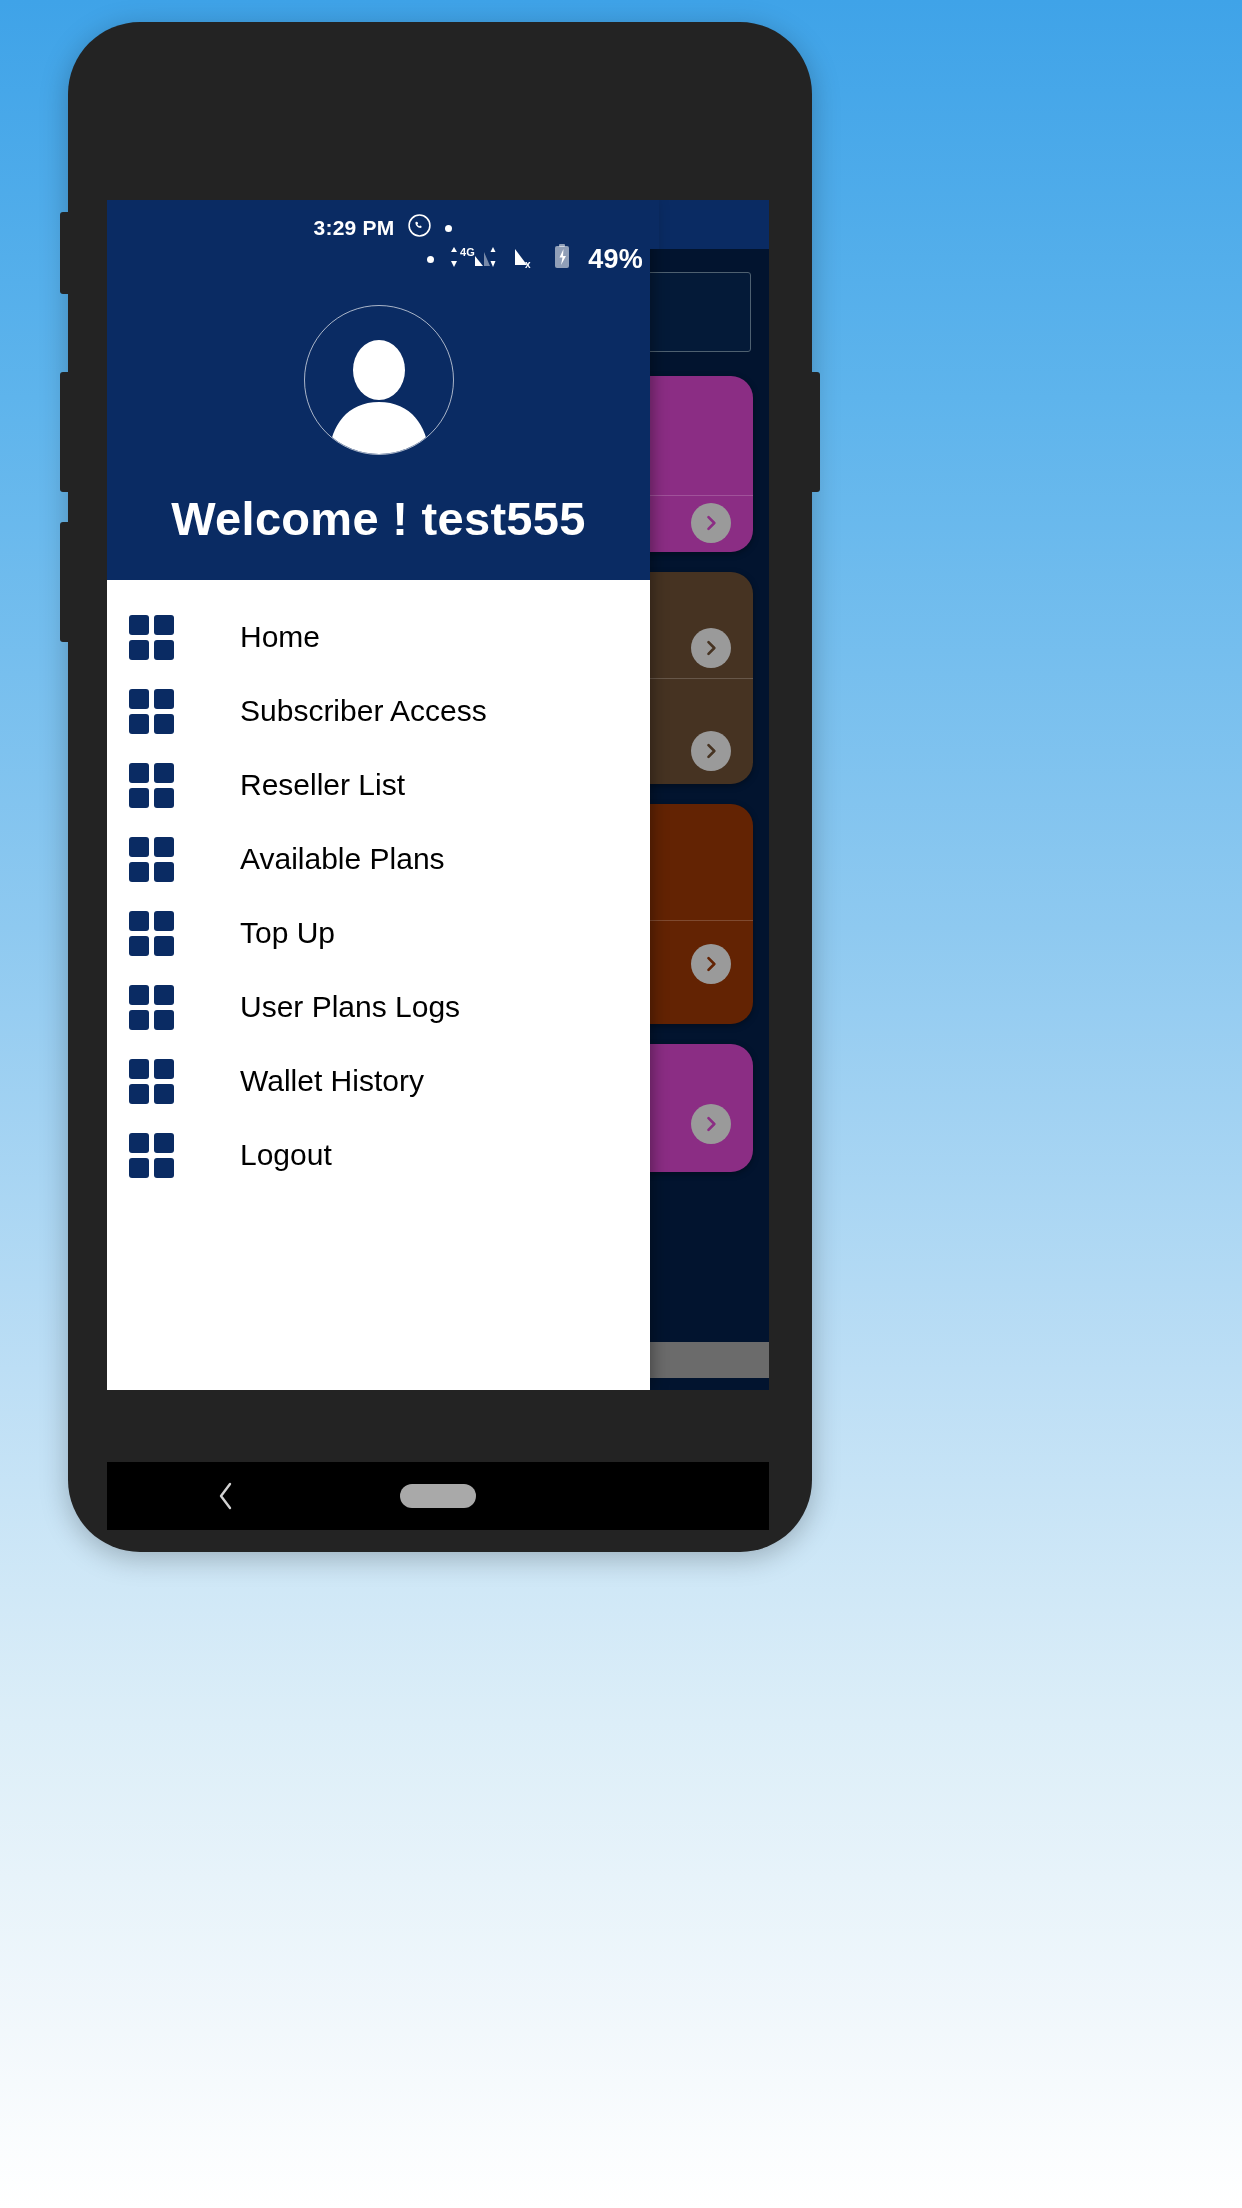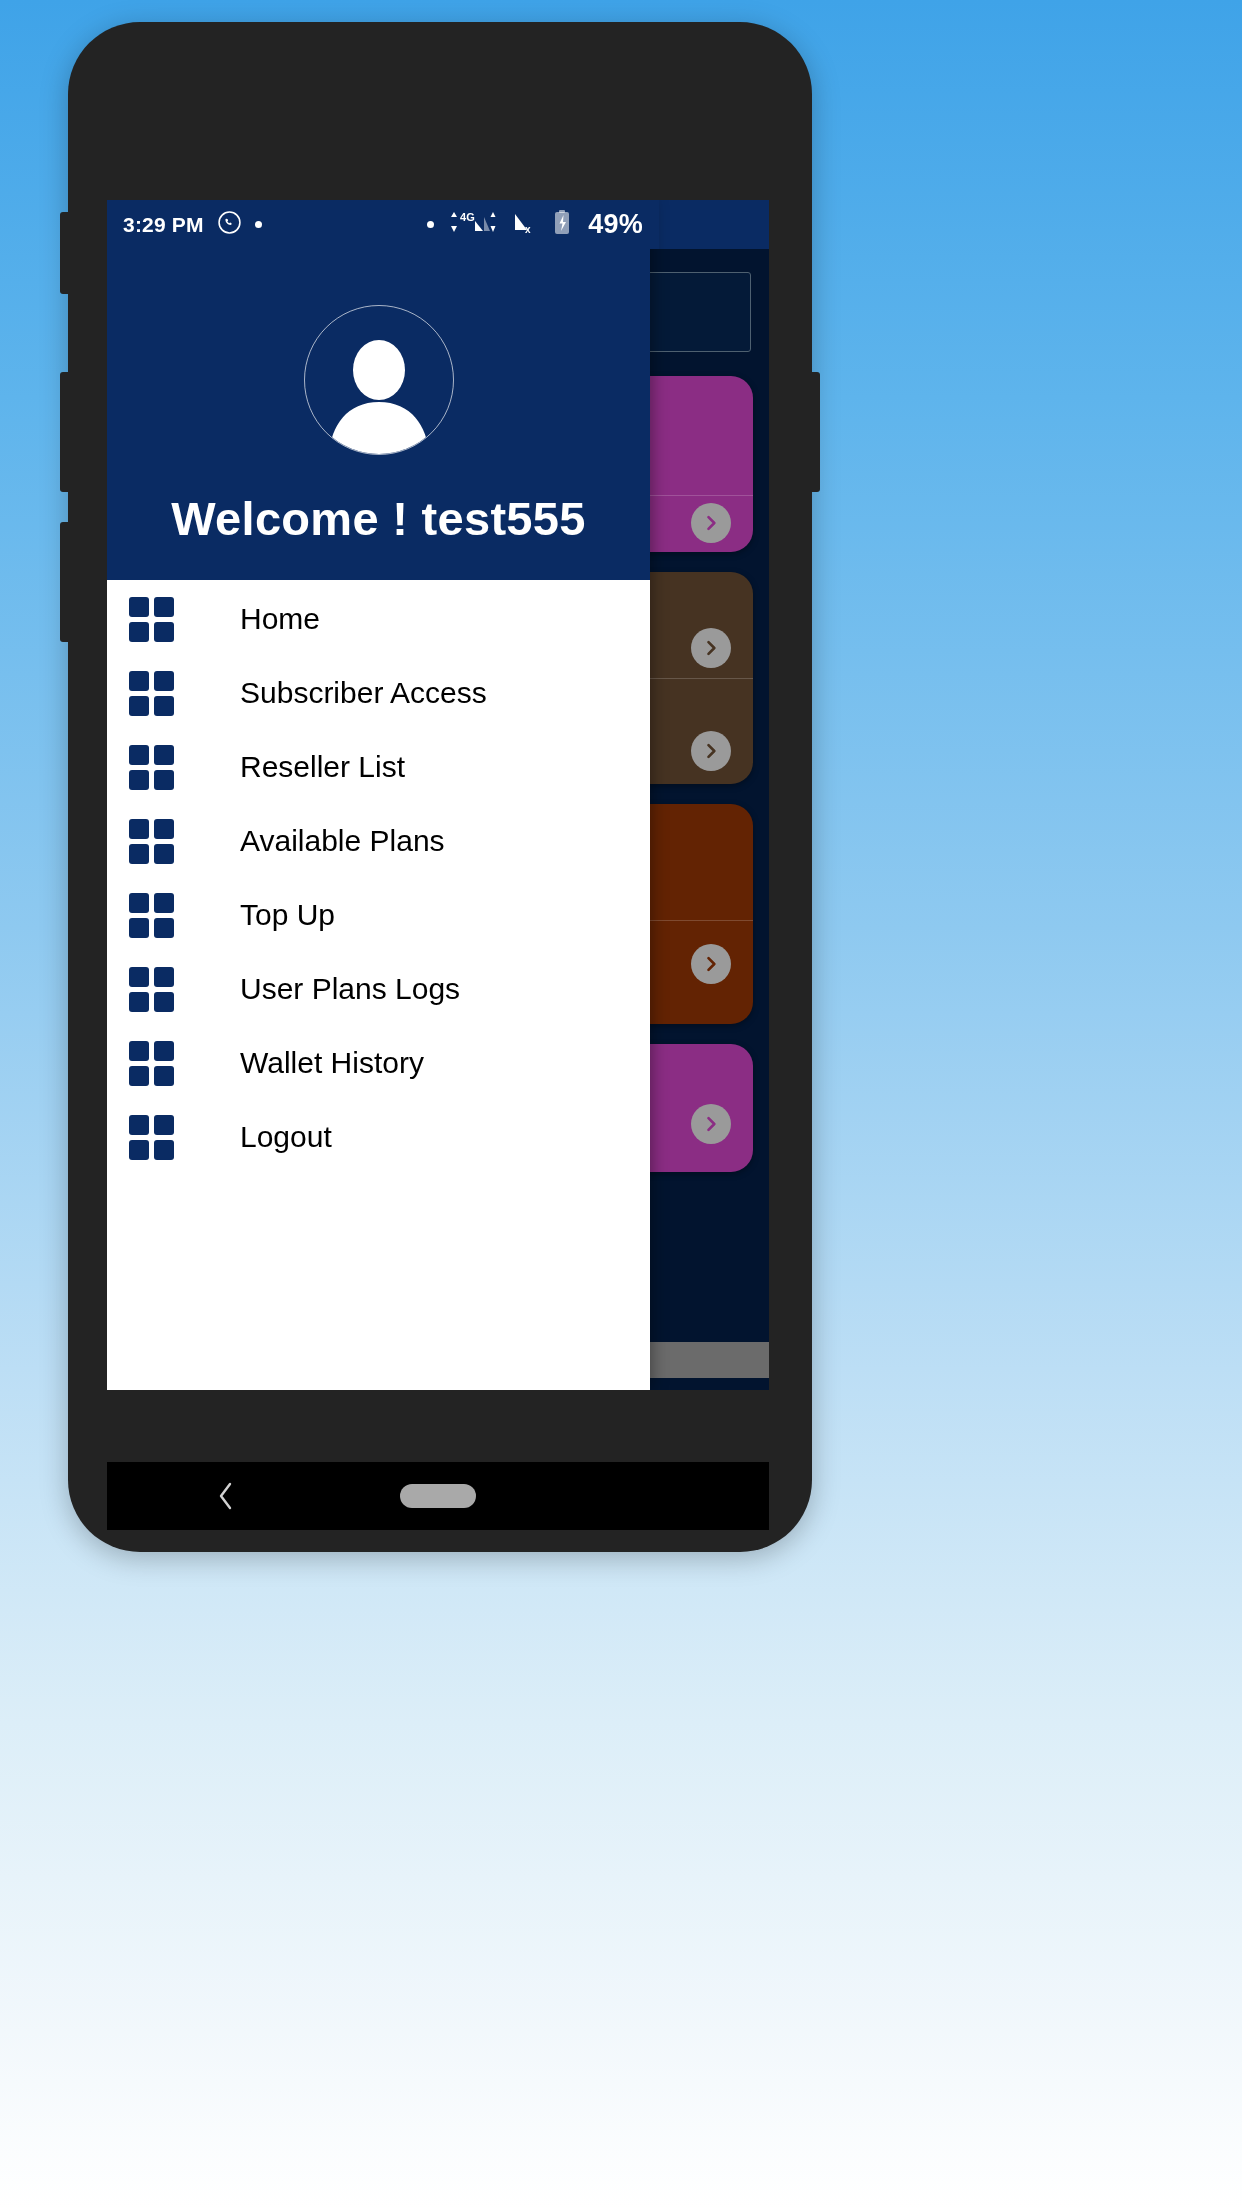--- a/index.html
+++ b/index.html
@@ -66,21 +66,21 @@
   #bottom-gray-bar{
     position:absolute; left:0; right:0; bottom:12px; height:36px; background:#6b6b6b;
   }
   .clipboard-icon{ position:absolute; }
 
   
   #statusbar{
     position:absolute; left:0; top:0; width:552px; height:49px;
     background:#0a2b63; color:#ffffff;
     display:flex; align-items:center; padding:13px 16px;
-    font-size:21px; font-weight:700; letter-spacing:.2px; z-index:20;
+    font-size:21px; font-weight:700; letter-spacing:.2px; z-index:20;flex-direction:column;
   }
   #sb-left{ display:flex; align-items:center; gap:13px; }
   #sb-right{ margin-left:auto; display:flex; align-items:center; gap:15px; }
   .sb-dot{ width:7px; height:7px; border-radius:50%; background:#fff; display:inline-block; }
   #sb-battery-pct{ font-size:27px; font-weight:700; margin-left:2px; }
 
   
   #drawer{
     position:absolute; left:0; top:0; width:543px; height:1190px;
     background:#ffffff; z-index:10;
@@ -95,21 +95,21 @@
   #avatar{
     width:150px; height:150px; border-radius:50%;
     border:1.5px solid rgba(255,255,255,.65);
     display:flex; align-items:flex-end; justify-content:center;
     overflow:hidden; margin-bottom:36px;
   }
   #avatar svg{ display:block; }
   #welcome-text{
     color:#ffffff; font-size:47px; font-weight:700; letter-spacing:.3px;
   }
-  #menu-list{ flex:1; background:#fff; padding-top:2px; }
+  #menu-list{ flex:1; background:#fff; padding-top:20px; }
   .menu-item{
     display:flex; align-items:center; height:74px;
     padding-left:22px; cursor:pointer;
   }
   .grid-icon{
     width:45px; height:45px;
     display:grid; grid-template-columns:1fr 1fr; grid-template-rows:1fr 1fr;
     gap:5px; flex:0 0 auto;
   }
   .grid-icon span{ background:#0a2b63; border-radius:3px; display:block; }

